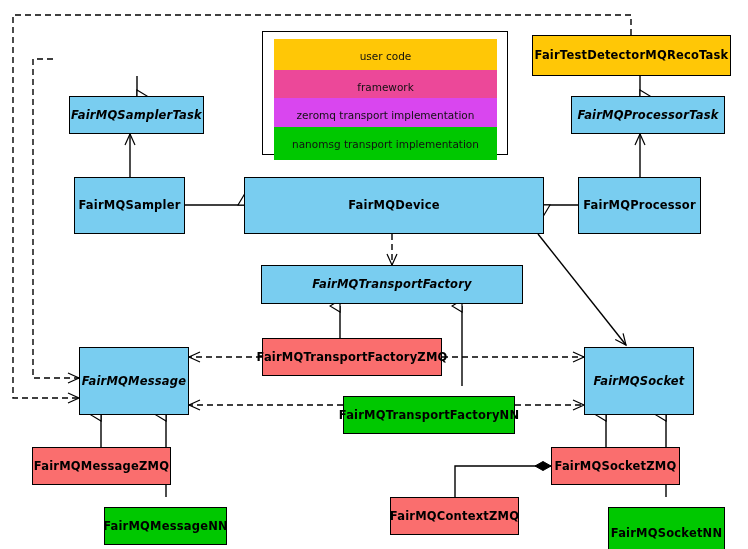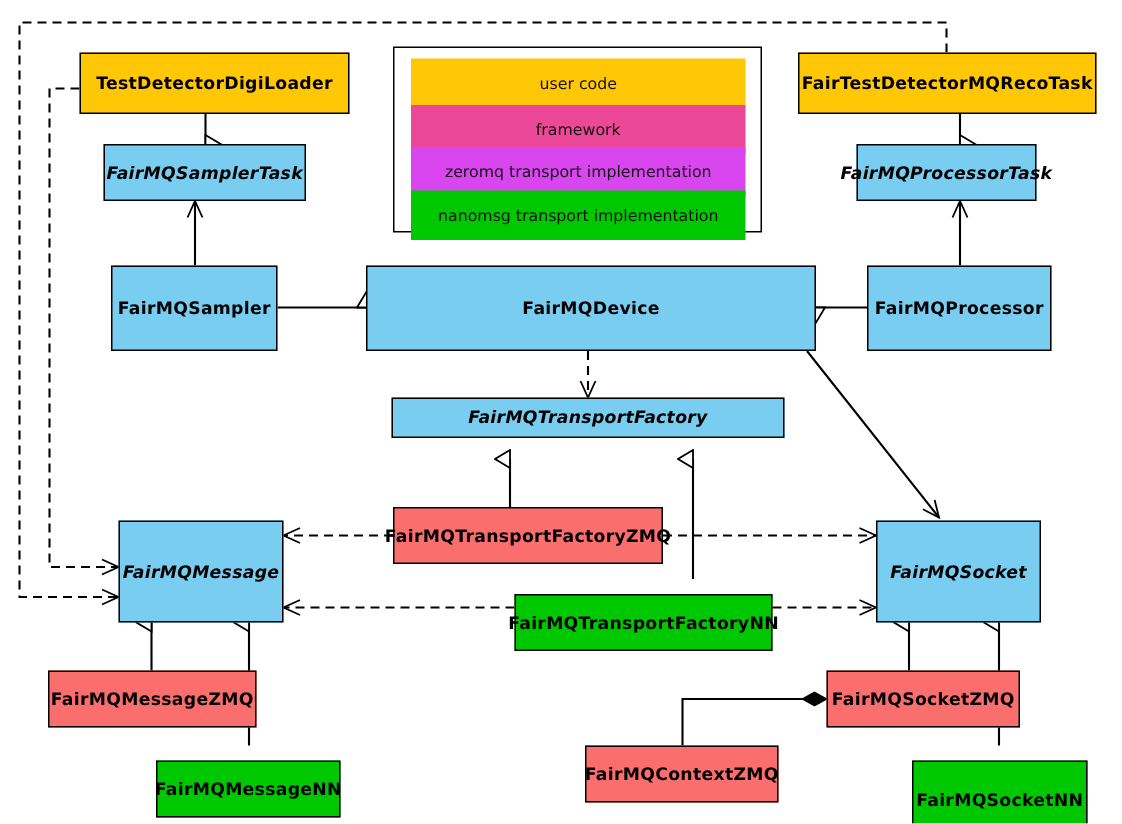--- a/index.html
+++ b/index.html
@@ -183,28 +183,27 @@
       <span>framework</span>
     </div>
     <div class="legend-row r2" style="background: #d946ef; justify-content: center;">
       <span>zeromq transport implementation</span>
     </div>
     <div class="legend-row r3" style="background: rgb(0, 200, 0);">
       <span>nanomsg transport implementation</span>
     </div>
   </div>
 
-  <div class="node user" style="left: 53px; top: 35px; width: 180px; height: 41px;">TestDetectorDigiLoader</div>
   <div class="node user" style="left: 532px; top: 35px; width: 199px; height: 41px;">FairTestDetectorMQRecoTask</div>
   <div class="node fw abstract" style="left: 69px; top: 96px; width: 135px; height: 38px;">FairMQSamplerTask</div>
-  <div class="node fw abstract" style="left: 571px; top: 96px; width: 120px; height: 38px;">FairMQProcessorTask</div>
+  <div class="node fw abstract" style="left: 571px; top: 96px; width: 154px; height: 38px;">FairMQProcessorTask</div>
   <div class="node fw" style="left: 74px; top: 177px; width: 111px; height: 57px;">FairMQSampler</div>
   <div class="node fw" style="left: 244px; top: 177px; width: 300px; height: 57px;">FairMQDevice</div>
   <div class="node fw" style="left: 578px; top: 177px; width: 123px; height: 57px;">FairMQProcessor</div>
-  <div class="node fw abstract" style="left: 261px; top: 265px; width: 262px; height: 27px;">FairMQTransportFactory</div>
+  <div class="node fw abstract" style="left: 261px; top: 265px; width: 262px; height: 39px;">FairMQTransportFactory</div>
   <div class="node zmq" style="left: 262px; top: 338px; width: 180px; height: 38px;">FairMQTransportFactoryZMQ</div>
   <div class="node nn" style="left: 343px; top: 386px; width: 172px; height: 38px;">FairMQTransportFactoryNN</div>
   <div class="node fw abstract" style="left: 79px; top: 347px; width: 110px; height: 68px; text-align: right;">FairMQMessage</div>
   <div class="node fw abstract" style="left: 584px; top: 347px; width: 110px; height: 68px;">FairMQSocket</div>
   <div class="node zmq" style="left: 32px; top: 447px; width: 139px; height: 38px;">FairMQMessageZMQ</div>
   <div class="node nn" style="left: 104px; top: 497px; width: 123px; height: 38px;">FairMQMessageNN</div>
   <div class="node zmq" style="left: 551px; top: 447px; width: 129px; height: 38px;">FairMQSocketZMQ</div>
   <div class="node nn" style="left: 608px; top: 497px; width: 117px; height: 52px;">FairMQSocketNN</div>
   <div class="node zmq" style="left: 390px; top: 497px; width: 129px; height: 38px;">FairMQContextZMQ</div>
 

